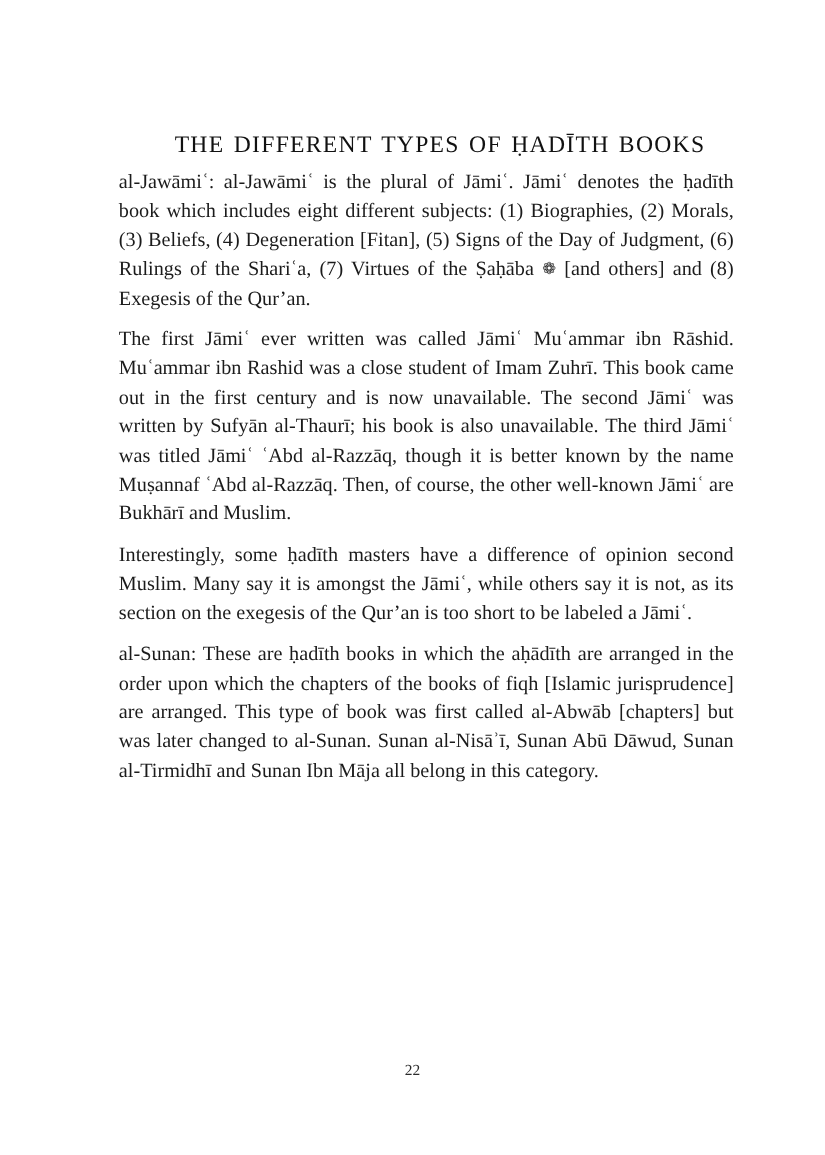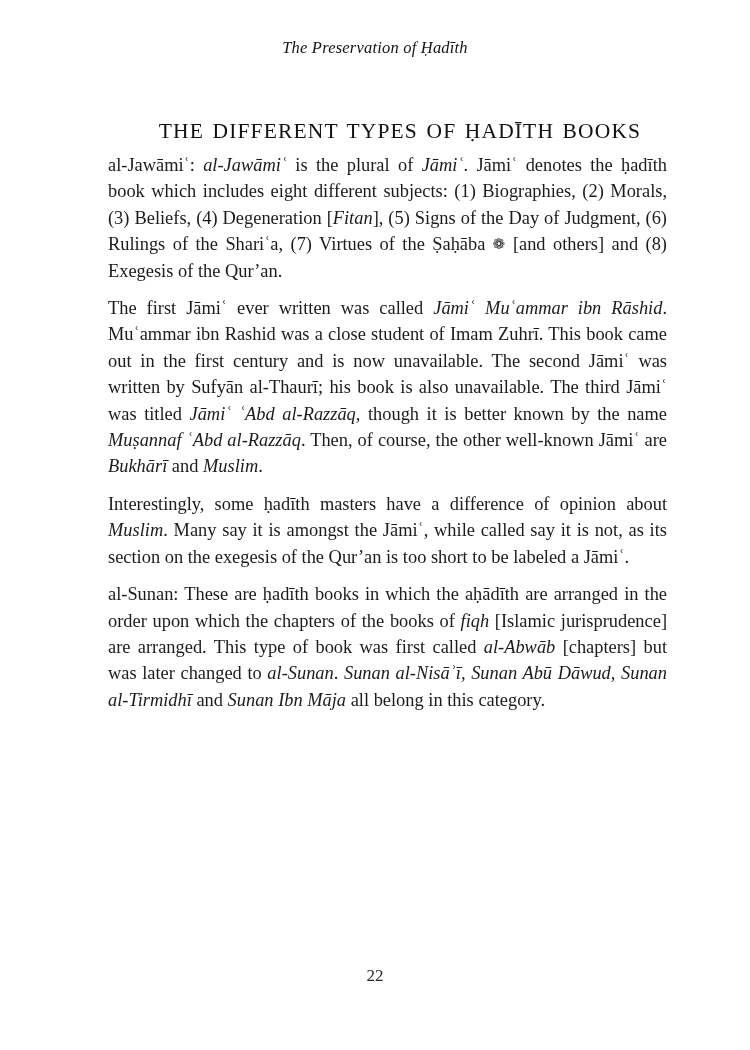--- a/index.html
+++ b/index.html
@@ -74,60 +74,59 @@
 
   
   p.indented {
     margin-left: 24px;
     width: 559px;
     margin-bottom: 11px;
   }
   p.indented.last { margin-bottom: 0; }
 
   .bold { font-weight: 400; }
-  .ital { font-style: italic; }
+  .ital { }
 
   
   .honorific {
     display: inline-block;
     font-size: 15px;
     line-height: 1;
     transform: translateY(-1px);
     color: #2a2a2a;
     font-family: "DejaVu Sans", sans-serif;
   }
 
   
   .folio {
     position: absolute;
     top: 966px;
     left: 0;
     width: 750px;
     text-align: center;
-    font-size: 17px;
+    font-size: 14px;
     color: #2a2a2a;
   }
 </style>
 </head>
 <body>
 
 <div class="page">
 
-  <div class="running-header">The Preservation of Ḥadīth</div>
 
   <h1 class="chapter-title">The Different Types of Ḥadīth Books</h1>
 
   <div class="body-column">
 
 
     <p class="para indented"><span class="bold">al-Jawāmiʿ:</span><span> </span><span class="ital">al-Jawāmiʿ</span><span> is the plural of </span><span class="ital">Jāmiʿ</span><span>. Jāmiʿ denotes the ḥadīth book which includes eight different subjects: (1) Biographies, (2) Morals, (3) Beliefs, (4) Degeneration [</span><span class="ital">Fitan</span><span>], (5) Signs of the Day of Judgment, (6) Rulings of the Shariʿa, (7) Virtues of the Ṣaḥāba </span><span class="honorific">❁</span><span> [and others] and (8) Exegesis of the Qur’an.</span></p>
 
     <p class="para indented"><span>The first Jāmiʿ ever written was called </span><span class="ital">Jāmiʿ Muʿammar ibn Rāshid</span><span>. Muʿammar ibn Rashid was a close student of Imam Zuhrī. This book came out in the first century and is now unavailable. The second Jāmiʿ was written by Sufyān al-Thaurī; his book is also unavailable. The third Jāmiʿ was titled </span><span class="ital">Jāmiʿ ʿAbd al-Razzāq,</span><span> though it is better known by the name </span><span class="ital">Muṣannaf ʿAbd al-Razzāq</span><span>. Then, of course, the other well-known Jāmiʿ are </span><span class="ital">Bukhārī</span><span> and </span><span class="ital">Muslim</span><span>.</span></p>
 
-    <p class="para indented"><span>Interestingly, some ḥadīth masters have a difference of opinion about </span><span class="ital">Muslim</span><span>. Many say it is amongst the Jāmiʿ, while called say it is not, as its section on the exegesis of the Qur’an is too short to be labeled a Jāmiʿ.</span></p>
+    <p class="para indented"><span>Interestingly, some ḥadīth masters have a difference of opinion second </span><span class="ital">Muslim</span><span>. Many say it is amongst the Jāmiʿ, while others say it is not, as its section on the exegesis of the Qur’an is too short to be labeled a Jāmiʿ.</span></p>
 
     <p class="para indented last"><span class="bold">al-Sunan:</span><span> These are ḥadīth books in which the aḥādīth are arranged in the order upon which the chapters of the books of </span><span class="ital">fiqh</span><span> [Islamic jurisprudence] are arranged. This type of book was first called </span><span class="ital">al-Abwāb</span><span> [chapters] but was later changed to </span><span class="ital">al-Sunan</span><span>. </span><span class="ital">Sunan al-Nisāʾī, Sunan Abū Dāwud, Sunan al-Tirmidhī</span><span> and </span><span class="ital">Sunan Ibn Māja</span><span> all belong in this category.</span></p>
 
   </div>
 
   <div class="folio">22</div>
 
 </div>
 
 </body></html>

